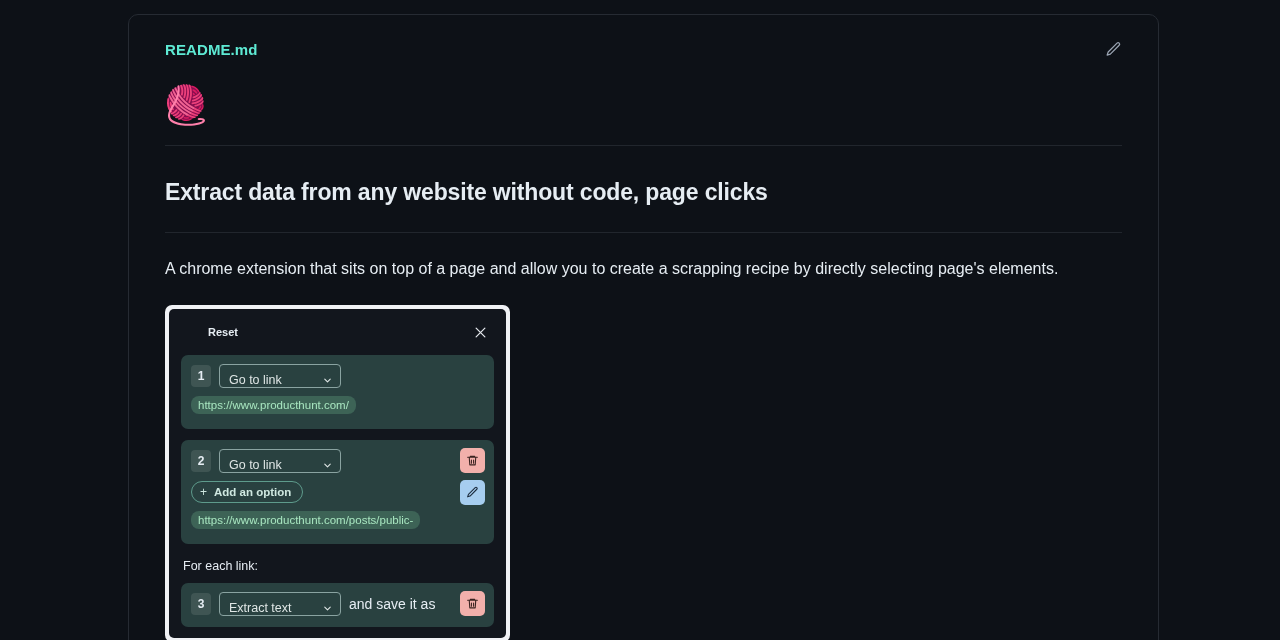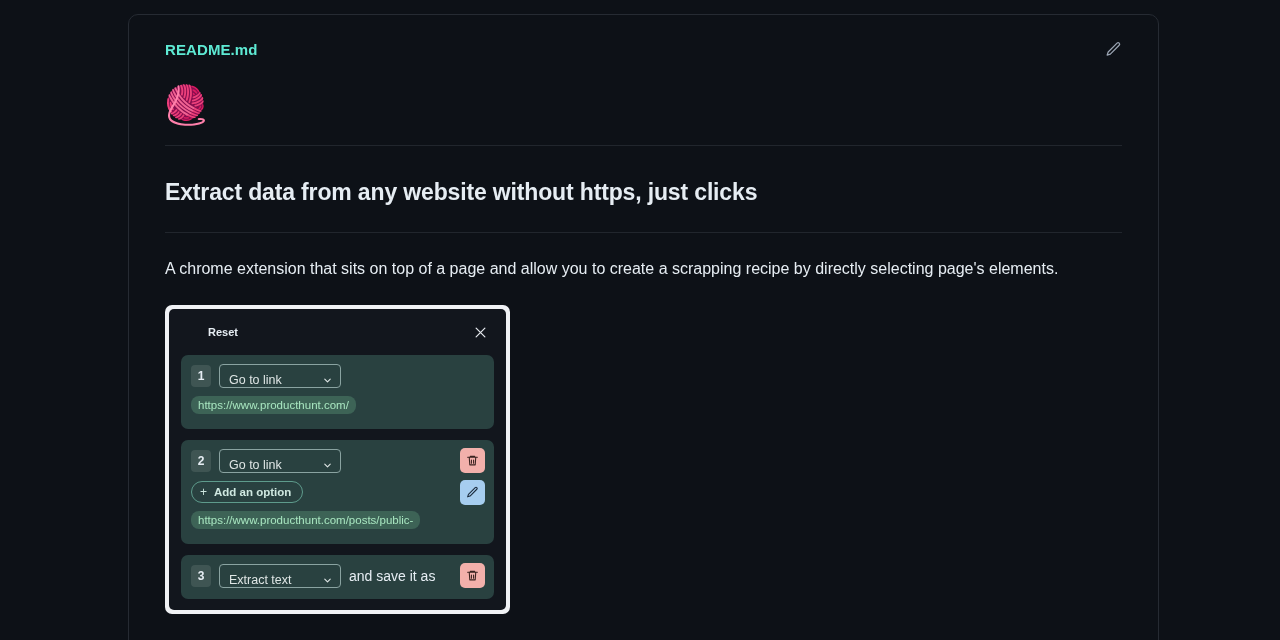--- a/index.html
+++ b/index.html
@@ -285,21 +285,21 @@
     </span>
   </div>
 
   <div class="card-body">
 
     <div class="title-row">
       <span class="yarn-emoji">🧶</span>
     </div>
     <div class="rule"></div>
 
-    <div class="subtitle">Extract data from any website without https, just clicks</div>
+    <div class="subtitle">Extract data from any website without code, page clicks</div>
     <div class="rule"></div>
 
     <p class="intro">A chrome extension that sits on top of a page and allow you to create a scrapping recipe by directly selecting page's elements.</p>
 
     <div class="shot-frame">
       <div class="shot-inner">
 
         <div class="shot-topbar">
           <span class="shot-reset">Reset</span>
           <span class="shot-close">
@@ -351,20 +351,21 @@
               </svg>
             </span>
             <span class="icon-btn edit">
               <svg width="13" height="13" viewBox="0 0 24 24" fill="none" stroke="currentColor" stroke-width="2" stroke-linecap="round" stroke-linejoin="round">
                 <path d="M17 3a2.1 2.1 0 0 1 3 3L7.5 18.5 3 20l1.5-4.5L17 3z"></path>
               </svg>
             </span>
           </div>
         </div>
 
+        <div class="foreach-label">For each link:</div>
 
         <div class="step-card">
           <div class="step-row">
             <span class="step-num">3</span>
             <span class="select-box">
               <span>Extract text</span>
               <span class="chev">
                 <svg width="11" height="11" viewBox="0 0 24 24" fill="none" stroke="currentColor" stroke-width="2.4" stroke-linecap="round" stroke-linejoin="round">
                     <path d="M6 9l6 6 6-6"></path>
                   </svg>

